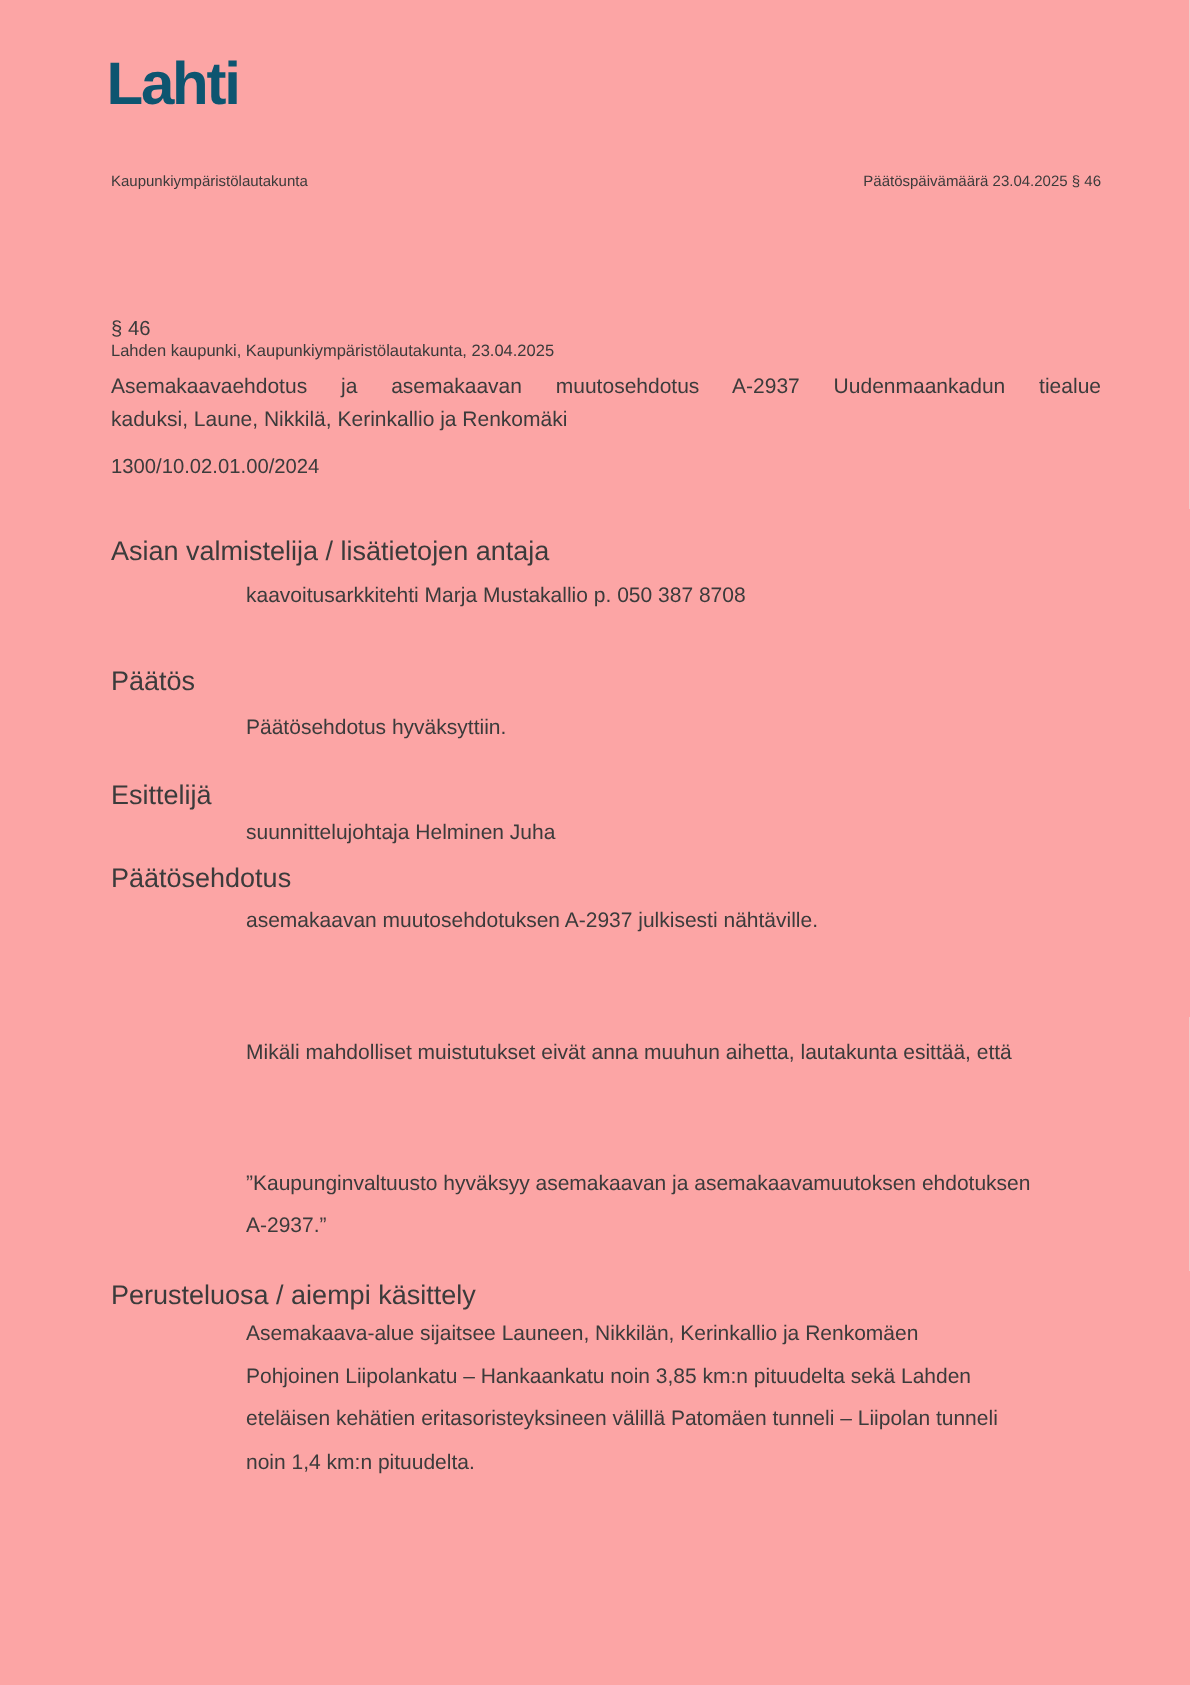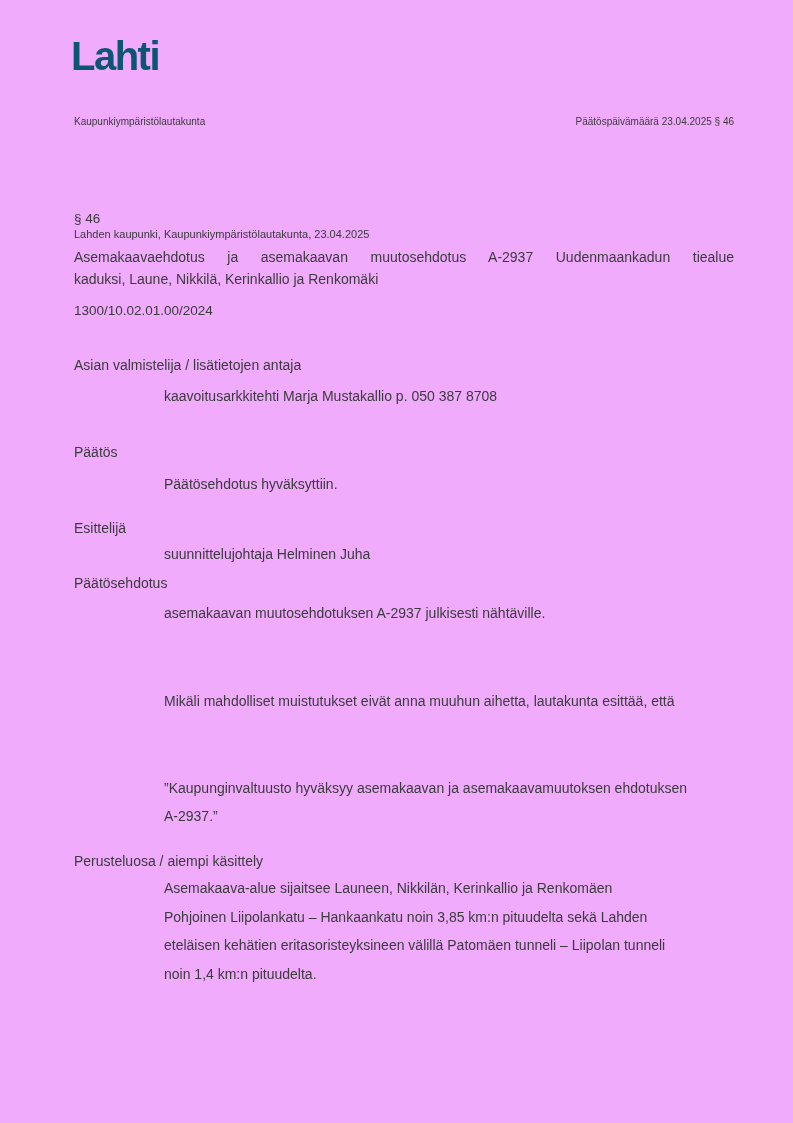--- a/index.html
+++ b/index.html
@@ -1,21 +1,21 @@
 <!DOCTYPE html>
 <html><head>
 <meta charset="utf-8">
 <style>
   html, body { margin: 0; padding: 0; background: #e8e8e8; }
   .page {
     position: relative;
     width: 793px;
     height: 1123px;
     margin: 0 auto;
-    background: #f0abfc;
+    background: #fca5a5;
     font-family: "Liberation Sans", sans-serif;
     color: #3b3b3b;
     overflow: hidden;
   }
   .abs { position: absolute; }
 
   .logo {
     left: 71px; top: 36px;
     font-size: 40px;
     font-weight: 700;
@@ -38,21 +38,21 @@
   .doc-title { left: 74px; top: 246px; width: 660px; font-size: 14px; }
   .doc-title .line { line-height: 22px; white-space: nowrap; }
   .doc-title .line.stretch {
     white-space: normal;
     text-align: justify;
     text-align-last: justify;
   }
 
   .diary { left: 74px; top: 303px; font-size: 13.5px; }
 
-  .sec-heading { font-size: 14px; line-height: 1.2; white-space: nowrap; }
+  .sec-heading { font-size: 18px; line-height: 1.2; white-space: nowrap; }
   .h-valmistelija  { left: 74px; top: 357px; }
   .h-paatos        { left: 74px; top: 444px; }
   .h-esittelija    { left: 74px; top: 520px; }
   .h-paatosehdotus { left: 74px; top: 575px; }
   .h-perusteluosa  { left: 74px; top: 853px; }
 
   .indent { left: 164px; width: 570px; font-size: 14px; }
   .indent .line { white-space: nowrap; }
 
   .valmistelija-lines { top: 381px; }

